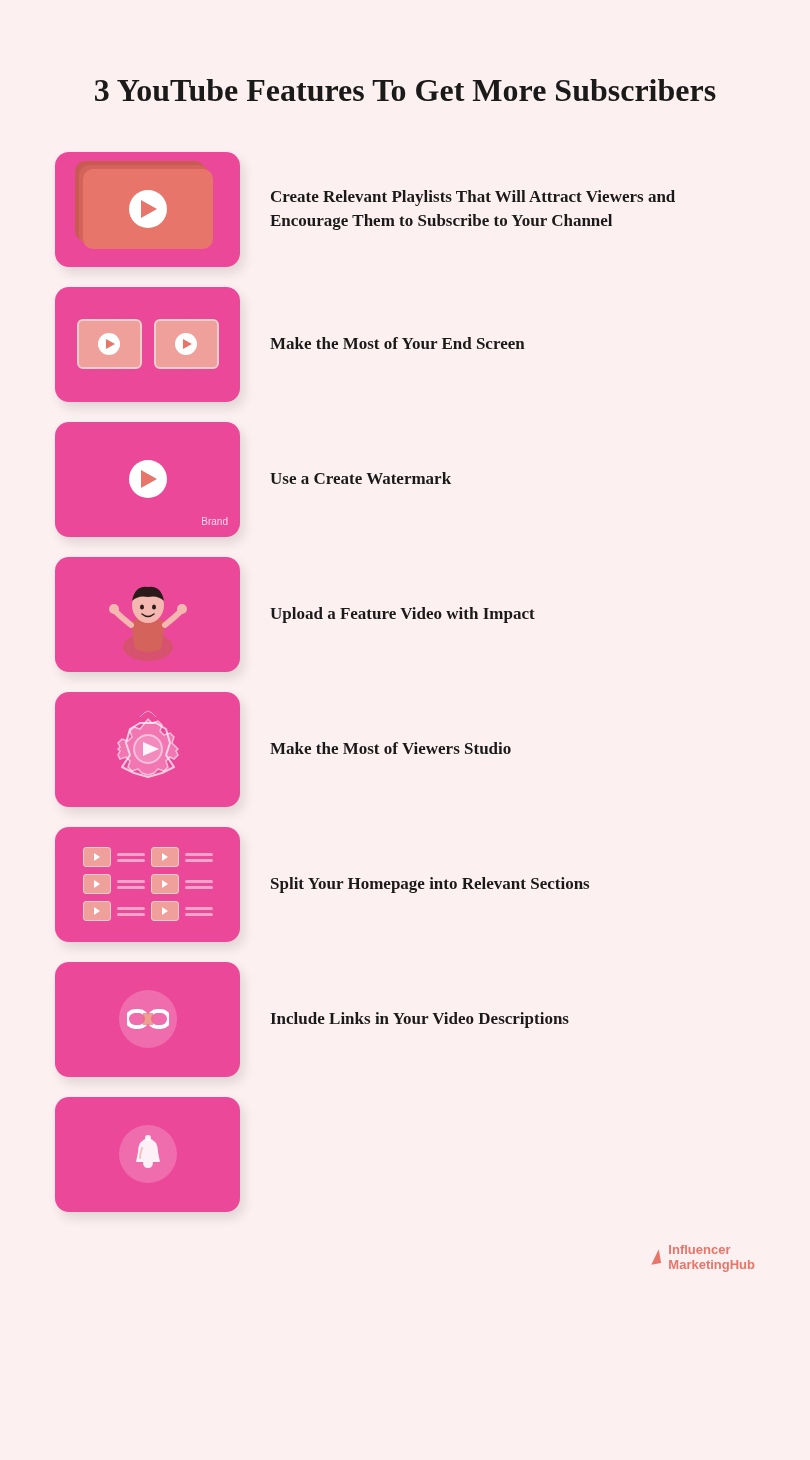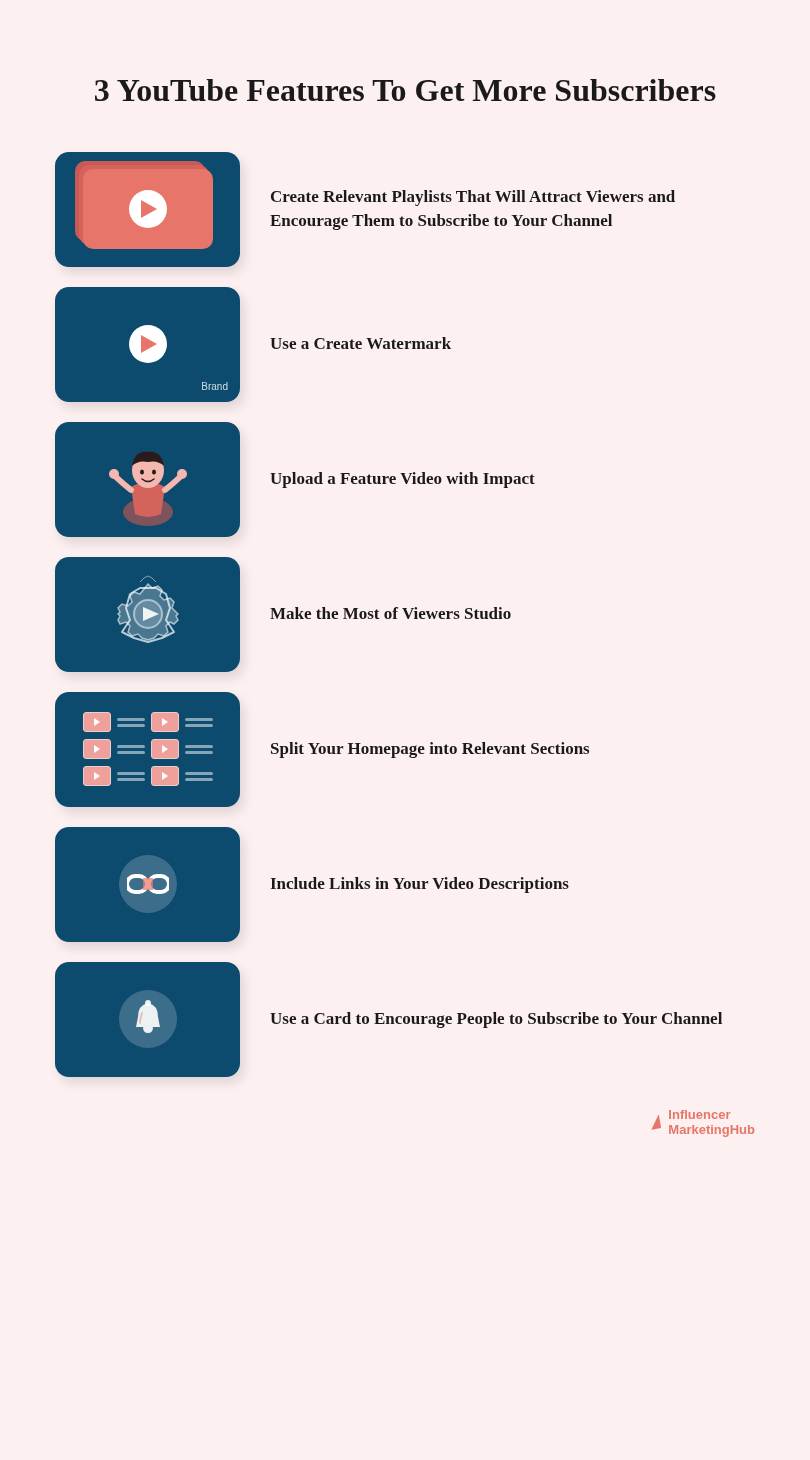--- a/index.html
+++ b/index.html
@@ -41,21 +41,21 @@
       flex-direction: row;
       align-items: center;
       gap: 30px;
     }
 
     .icon-box {
       width: 185px;
       min-width: 185px;
       height: 115px;
       border-radius: 14px;
-      background-color: #0c4a6e;
+      background-color: #ec4899;
       display: flex;
       align-items: center;
       justify-content: center;
       position: relative;
       flex-shrink: 0;
       box-shadow: 4px 6px 12px rgba(0,0,0,0.12);
     }
 
     .item-text {
       font-size: 17px;
@@ -296,20 +296,37 @@
           <div class="card-front">
             <div class="play-btn">
               <div class="play-triangle"></div>
             </div>
           </div>
         </div>
       </div>
       <div class="item-text">Create Relevant Playlists That Will Attract Viewers and Encourage Them to Subscribe to Your Channel</div>
     </div>
 
+    <div class="list-item">
+      <div class="icon-box">
+        <div class="icon-endscreen">
+          <div class="thumb-card">
+            <div class="play-btn-sm">
+              <div class="play-triangle-sm"></div>
+            </div>
+          </div>
+          <div class="thumb-card">
+            <div class="play-btn-sm">
+              <div class="play-triangle-sm"></div>
+            </div>
+          </div>
+        </div>
+      </div>
+      <div class="item-text">Make the Most of Your End Screen</div>
+    </div>
 
     <div class="list-item">
       <div class="icon-box">
         <div class="icon-brand">
           <div class="play-btn">
             <div class="play-triangle"></div>
           </div>
           <div class="brand-label">Brand</div>
         </div>
       </div>
@@ -470,21 +487,20 @@
 
               <circle cx="18" cy="4" r="3" fill="white" opacity="0.9"></circle>
 
               <path d="M13 28 Q13 34 18 34 Q23 34 23 28" fill="white" opacity="0.9"></path>
 
               <path d="M12 14 Q10 20 10 24" stroke="rgba(232,117,106,0.4)" stroke-width="2" fill="none" stroke-linecap="round"></path>
             </svg>
           </div>
         </div>
       </div>
-      <div class="item-text">Use a Card to Encourage People to Subscribe to Your Channel</div>
     </div>
 
   </div>
 
   <div class="footer-brand">
     <div class="footer-diamond"></div>
     <div class="footer-text">
       <span>Influencer</span><br>
       <span style="color:#e8756a;margin-top:29px;">MarketingHub</span>
     </div>

